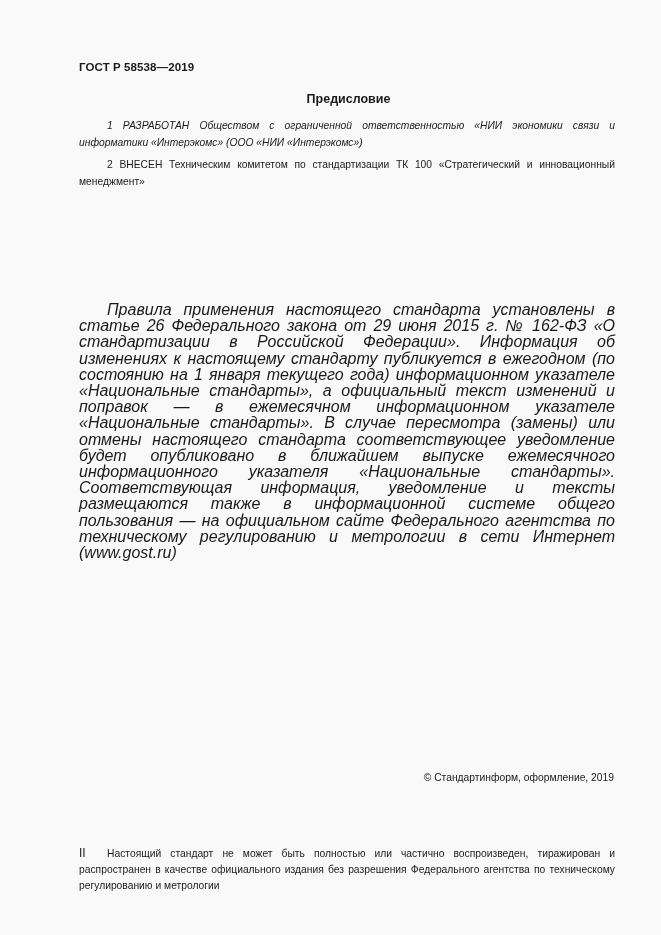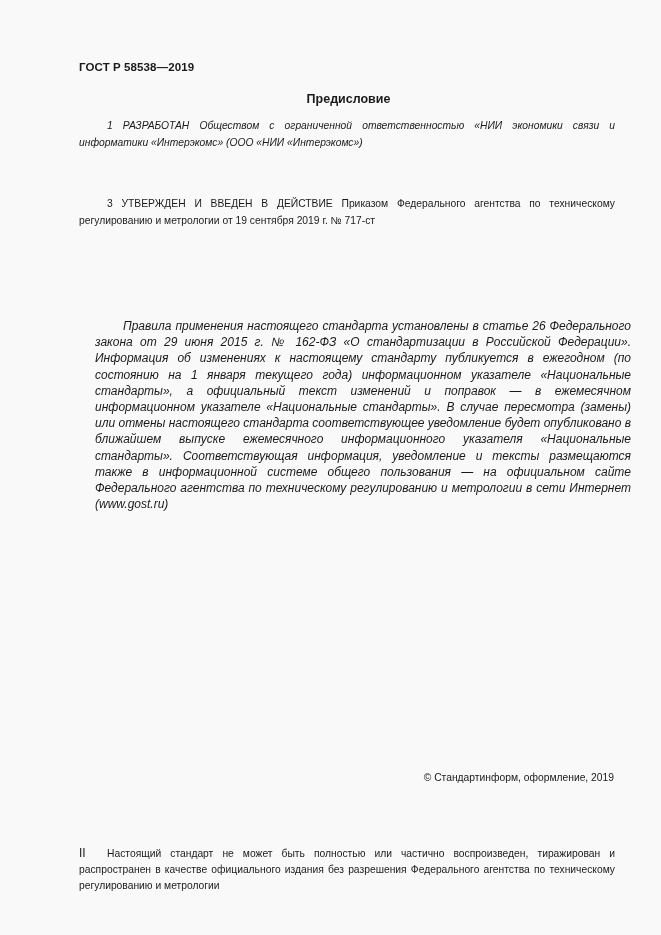--- a/index.html
+++ b/index.html
@@ -51,26 +51,26 @@
     }
     .p1 { top: 118px; font-style: italic; }
     .p2 { top: 157px; }
     .p3 { top: 196px; }
     .p4 { top: 235px; }
     .notice {
       position: absolute;
       left: 79px;
       width: 536px;
       top: 302px;
-      font-size: 12px;
+      font-size: 16px;
       line-height: 16.2px;
       font-style: italic;
       text-align: justify;
       text-indent: 28px;
-      margin: 16px;
+      margin: 0;
     }
     .copyright {
       position: absolute;
       right: 47px;
       top: 772px;
       font-size: 10.3px;
     }
     .copyright-notice {
       position: absolute;
       left: 79px;
@@ -91,21 +91,21 @@
   </style>
 </head>
 <body>
 
 <div class="page">
   <div class="doc-code">ГОСТ Р 58538—2019</div>
 
   <div class="title">Предисловие</div>
 
   <p class="para p1">1 РАЗРАБОТАН Обществом с ограниченной ответственностью «НИИ экономики связи и информатики «Интерэкомс» (ООО «НИИ «Интерэкомс»)</p>
-  <p class="para p3">3 УТВЕРЖДЕН И ВВЕДЕН В ДЕЙСТВИЕ Приказом Федерального агентства по техническому регулированию и метрологии от 19 сентября 2019 г. № 717-ст</p>
+  <p class="para p2">2 ВНЕСЕН Техническим комитетом по стандартизации ТК 100 «Стратегический и инновационный менеджмент»</p>
 
   <p class="notice">Правила применения настоящего стандарта установлены в статье 26 Федерального закона от 29 июня 2015 г. № 162-ФЗ «О стандартизации в Российской Федерации». Информация об изменениях к настоящему стандарту публикуется в ежегодном (по состоянию на 1 января текущего года) информационном указателе «Национальные стандарты», а официальный текст изменений и поправок — в ежемесячном информационном указателе «Национальные стандарты». В случае пересмотра (замены) или отмены настоящего стандарта соответствующее уведомление будет опубликовано в ближайшем выпуске ежемесячного информационного указателя «Национальные стандарты». Соответствующая информация, уведомление и тексты размещаются также в информационной системе общего пользования — на официальном сайте Федерального агентства по техническому регулированию и метрологии в сети Интернет (www.gost.ru)</p>
 
   <div class="copyright">© Стандартинформ, оформление, 2019</div>
 
   <p class="copyright-notice">Настоящий стандарт не может быть полностью или частично воспроизведен, тиражирован и распространен в качестве официального издания без разрешения Федерального агентства по техническому регулированию и метрологии</p>
 
   <div class="page-number">II</div>
 </div>
 

